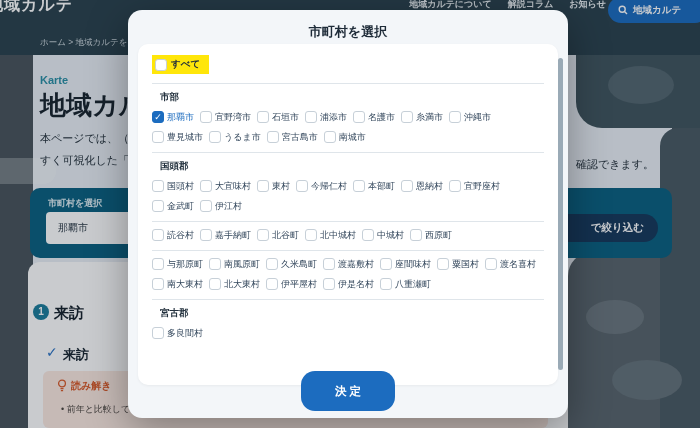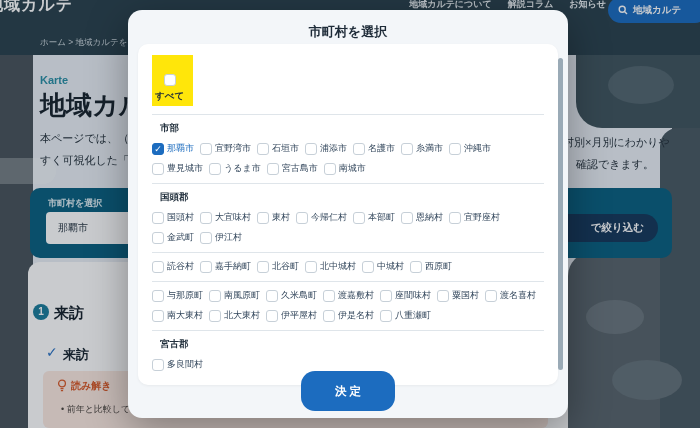--- a/index.html
+++ b/index.html
@@ -48,21 +48,21 @@
   .tips-bullet { position:absolute; left:18px; top:32px; font-size:9px; color:#4c4640; white-space:nowrap; }
   .tips-bullet::before { content:"• "; }
 
   .dim { position:absolute; left:0; top:0; width:700px; height:428px; background:rgba(10,20,31,0.22); z-index:50; }
 
   
   .modal { position:absolute; left:128px; top:10px; width:440px; height:408px; background:#f3f6f9; border-radius:14px; box-shadow:0 12px 40px rgba(0,0,0,.35); z-index:100; }
   .modal-title { text-align:center; font-size:13px; font-weight:bold; color:#1e2b38; padding-top:13px; }
   .panel { position:absolute; left:10px; top:34px; width:420px; height:341px; background:#fff; border-radius:10px; overflow:hidden; padding:11px 14px 8px 14px; box-shadow:0 1px 3px rgba(0,0,0,.05); }
   .scroll-thumb { position:absolute; right:5px; top:14px; width:5px; height:312px; background:#9aaab6; border-radius:3px; }
-  .select-all-row { display:inline-flex; align-items:center; gap:4px; background:#ffe60a; padding:19px 9px 3px 3px; cursor:pointer;flex-direction:column; }
+  .select-all-row { display:inline-flex; align-items:center; gap:4px; background:#ffe60a; padding:3px 9px 3px 3px; cursor:pointer; }
   .select-all-label { font-size:9.5px; font-weight:bold; color:#222f3a; }
   .divider { height:1px; background:#dfe5ea; margin:8px 0 7px 0; }
   .group-name { font-size:9.5px; font-weight:bold; color:#22303d; margin:3px 0 7px 8px; }
   .items { display:flex; flex-wrap:wrap; column-gap:6px; row-gap:7px; margin-bottom:4px; }
   .cb-item { display:inline-flex; align-items:center; gap:3px; cursor:pointer; }
   .box { width:12px; height:12px; border:1px solid #c7d0d8; border-radius:3px; background:#fff; font-size:9px; line-height:10px; text-align:center; color:#fff; flex:0 0 auto; }
   .cb-item.checked .box { background:#1c6cbf; border-color:#1c6cbf; }
   .cb-label { font-size:9px; color:#33475c; white-space:nowrap; }
   .cb-item.checked .cb-label { color:#1c6cbf; }
   .submit-btn { position:absolute; left:50%; transform:translateX(-50%); bottom:7px; width:94px; height:40px; border-radius:14px; background:#1c6cbf; border:none; color:#fff; font-size:11.5px; font-weight:bold; letter-spacing:3px; padding-left:3px; }
@@ -95,21 +95,20 @@
   <div class="map-right"></div>
   <div class="map-bottom"></div>
   <div class="map-blob2"></div>
   <div class="map-blob3"></div>
   <div class="cloud"></div>
 
   <div class="eyebrow">Karte</div>
   <div class="hero-title">地域カルテ</div>
   <div class="para-l1">本ページでは、（株）</div>
   <div class="para-l2"><span>すく可視化した「</span><a href="#">おき</a></div>
-  <div class="para-r1">村別×月別にわかりや</div>
   <div class="para-r2">確認できます。</div>
 
   <div class="filter-card">
     <div class="filter-label">市町村を選択</div>
     <button class="filter-select">那覇市</button>
     <button class="filter-go">で絞り込む</button>
   </div>
 
   <div class="white-card">
     <div class="step-circle">1</div>

